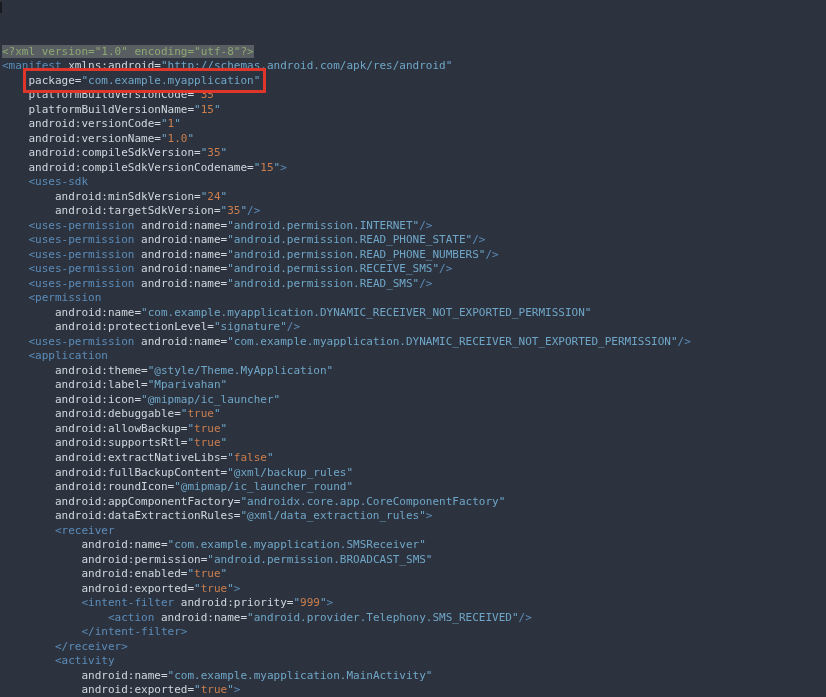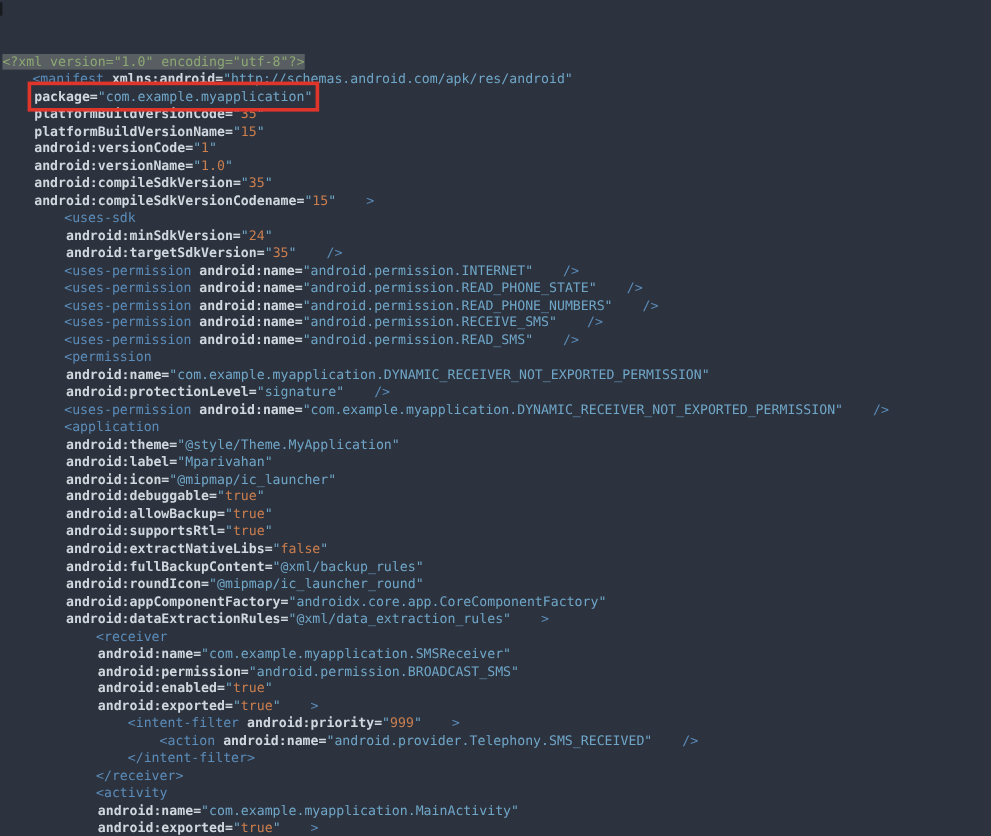--- a/index.html
+++ b/index.html
@@ -13,22 +13,22 @@
     width:826px;height:697px;
     font-size:11px;
     line-height:14.52px;
     padding:1px 0 0 2px;
     box-sizing:border-box;
     white-space:pre;
     cursor:text;
   }
   .line{height:14.52px;white-space:pre;}
   .tok{white-space:pre;}
-  .tok.tag  {color:var(--tag,#5b8cba);margin-left:25px;}
-  .tok.attr {color:var(--attr,#d0d7de);font-weight:bold;}
+  .tok.tag  {color:var(--tag,#5b8cba);}
+  .tok.attr {color:var(--attr,#d0d7de);font-weight:normal;}
   .tok.str  {color:var(--str,#6fa6c8);}
   .tok.num  {color:var(--num,#cb7e4e);text-align:right;}
   .tok.decl {color:var(--decl,#8ea873);}
   .tok.plain{color:var(--attr,#d0d7de);}
   .wrap.sel {background:var(--selbg,#585e62);}
   .wrap.hl  {outline:3px solid var(--highlight,#e0352b);outline-offset:3px;}
   .caret{
     position:absolute;left:0;top:2px;width:2px;height:11px;
     background:var(--caret,#171a1e);
   }

